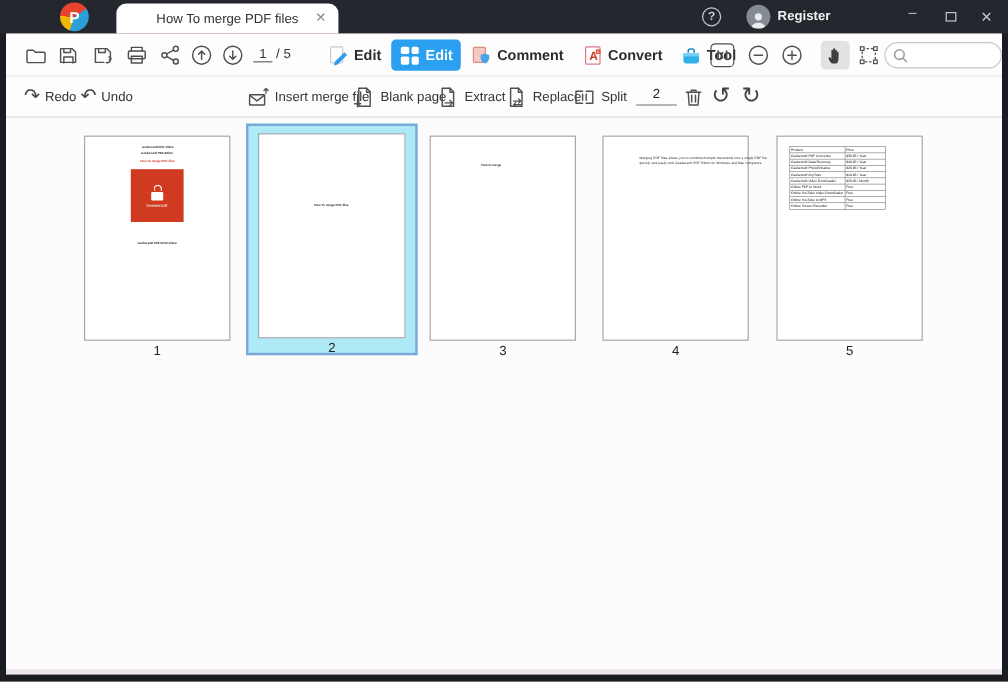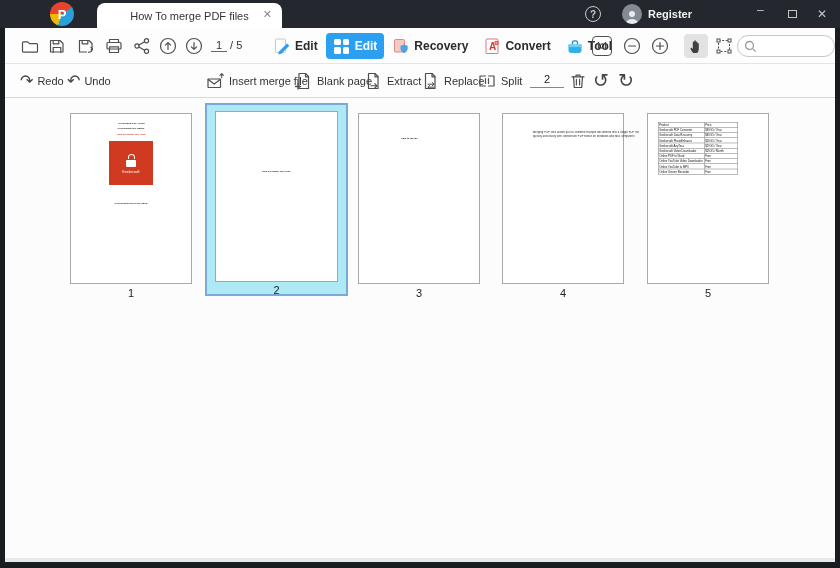--- a/index.html
+++ b/index.html
@@ -209,21 +209,21 @@
         <span class="lbl">Edit</span>
       </div>
       <div class="mode">
         <span class="mico">
           <svg width="18" height="18" viewBox="0 0 18 18">
               <rect x="2.5" y="2.5" width="10" height="12.5" rx="1" fill="#f6c8c2" stroke="#e08b80"></rect>
               <path d="M12 7.5l4-1.4 4 0z" fill="none"></path>
               <path d="M12.5 7.8l3.6-1.3 3.6 1.3v2.6c0 2.2-1.6 3.9-3.6 4.6-2-.7-3.6-2.4-3.6-4.6z" fill="#4aa3e8" transform="translate(-4 1)"></path>
             </svg>
         </span>
-        <span class="lbl">Recovery</span>
+        <span class="lbl">Comment</span>
       </div>
       <div class="mode">
         <span class="mico">
           <svg width="18" height="18" viewBox="0 0 18 18">
               <rect x="3" y="2" width="12" height="14.5" rx="1" fill="#fff" stroke="#d78"></rect>
               <text x="6" y="13" font-size="10" font-weight="bold" fill="#d43a2a" font-family="Liberation Sans, sans-serif">A</text>
               <rect x="11.5" y="4" width="4" height="4" rx="0.8" fill="#e85545"></rect>
               <text x="12.4" y="7.3" font-size="3.6" fill="#fff" font-family="Liberation Sans, sans-serif">x</text>
             </svg>
         </span>

